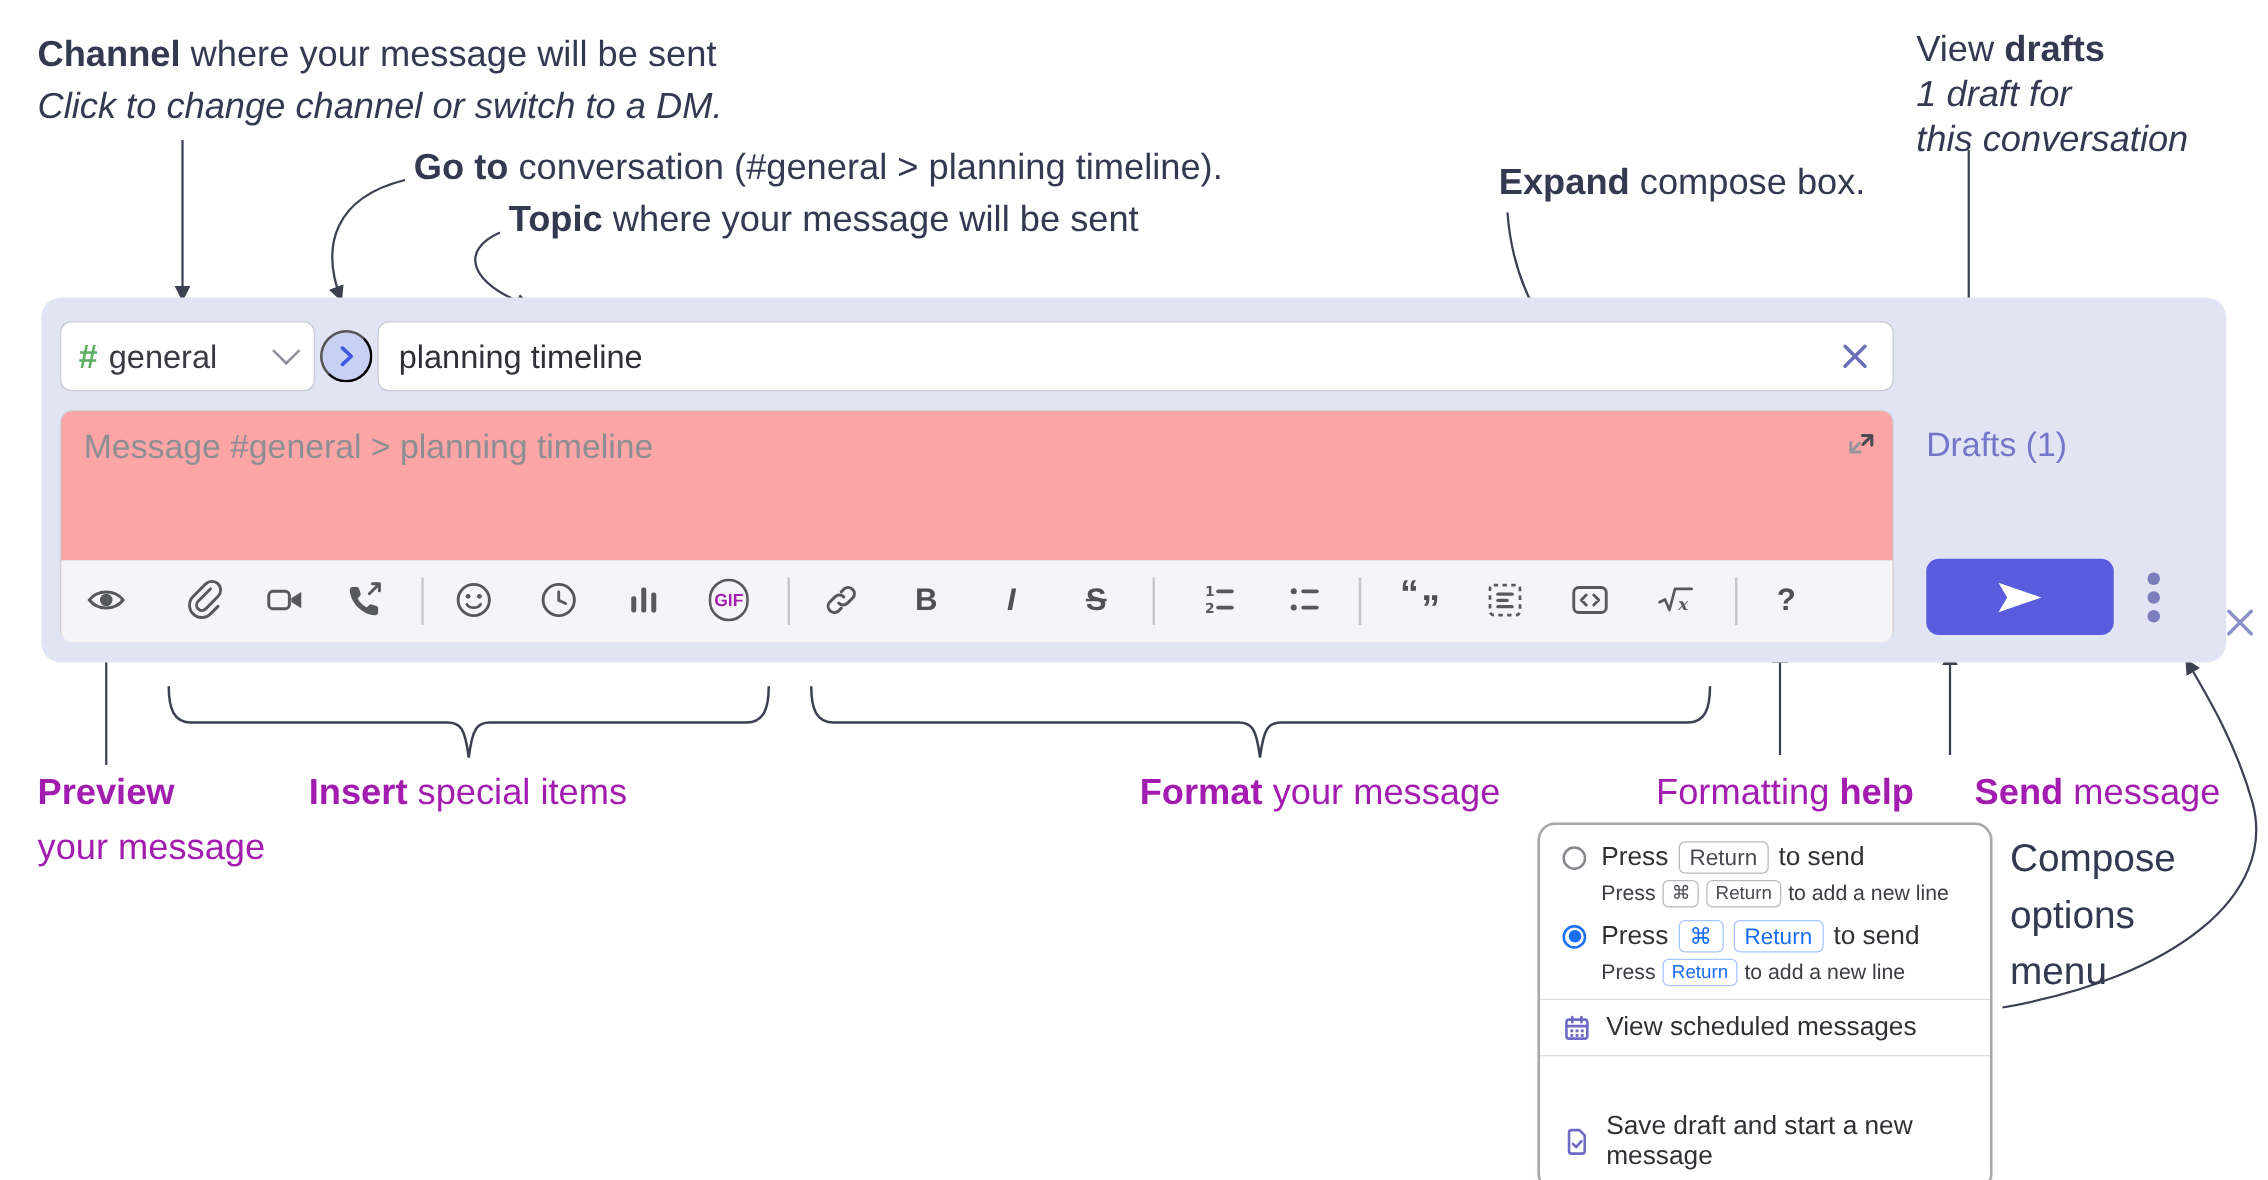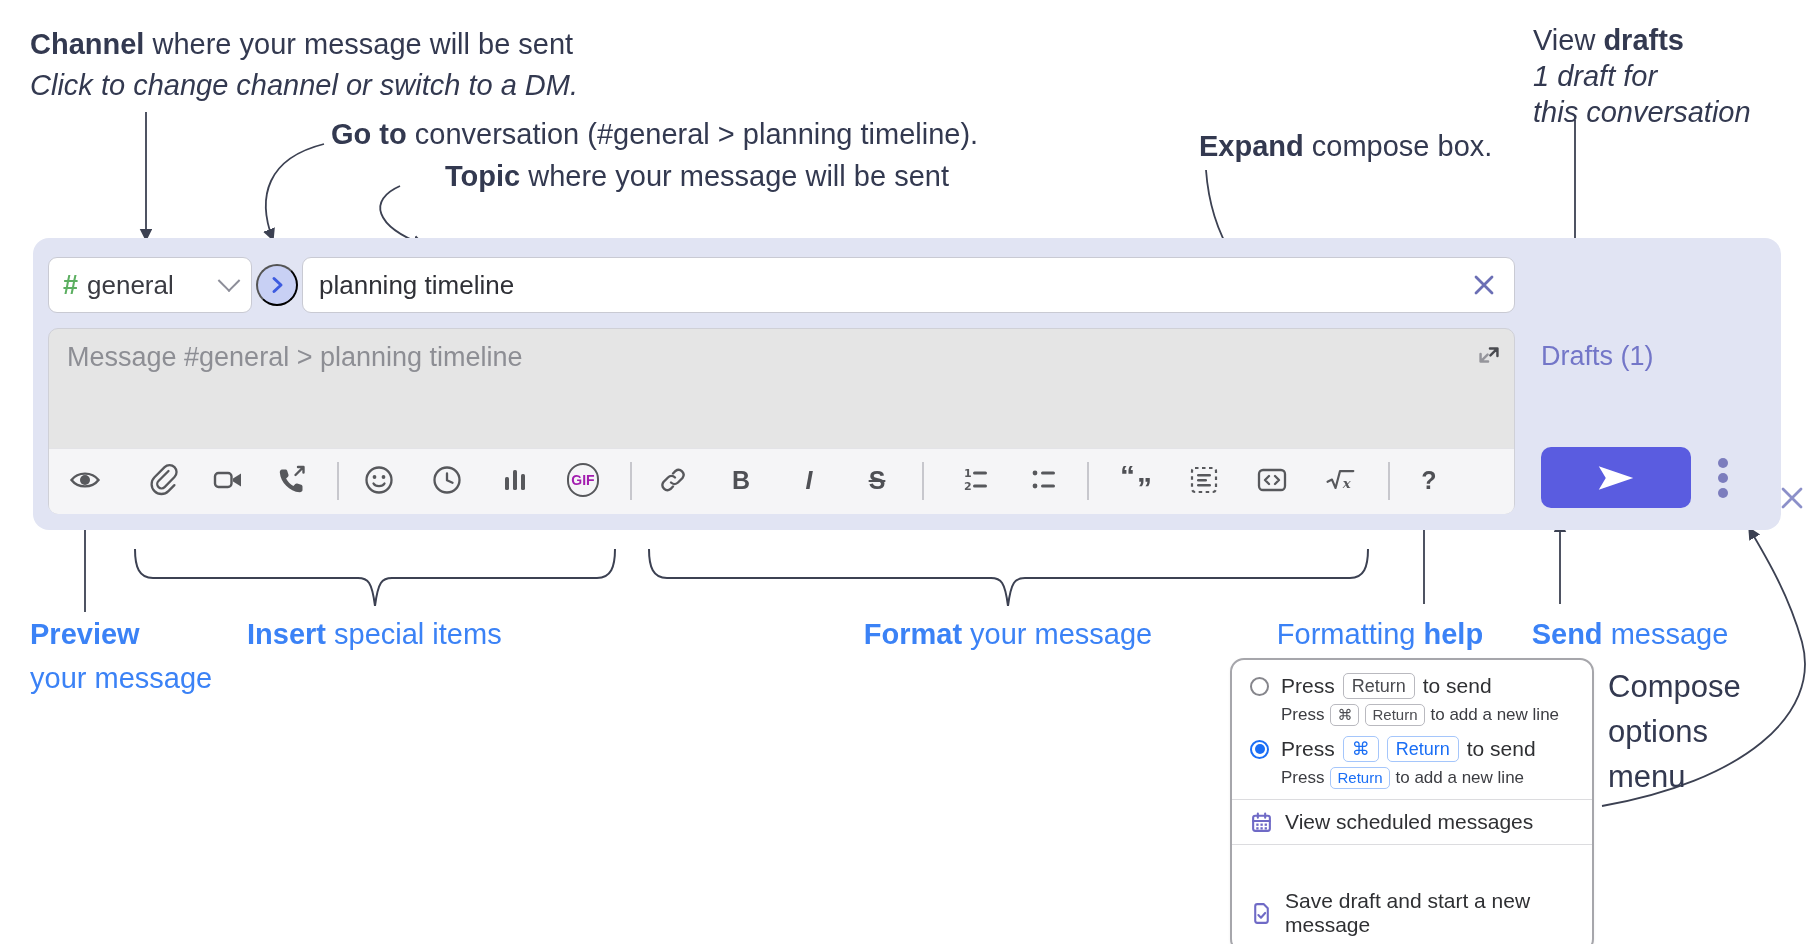--- a/index.html
+++ b/index.html
@@ -4,41 +4,41 @@
 <style>
   html,body{margin:0;padding:0;background:#fff;}
   .page{position:relative;width:1814px;height:944px;background:#ffffff;overflow:hidden;
         font-family:"Liberation Sans","DejaVu Sans",sans-serif;color:#333950;padding-left:12px;}
   svg.overlay{position:absolute;left:0;top:0;width:1814px;height:944px;pointer-events:none;}
 
   
   .ann{position:absolute;font-size:29px;line-height:41px;color:#333950;white-space:nowrap;}
   .ann b{font-weight:bold;}
   .ann .it{font-style:italic;}
-  .center{transform:translateX(-50%);}
+  .center{transform:translateX(-50%);margin-left:48px;}
 
   
   .composer{position:absolute;left:33px;top:238px;width:1748px;height:292px;
             background:#e1e4f3;border-radius:16px;}
   .chip{position:absolute;left:48px;top:257px;width:204px;height:56px;background:#fff;
         border:1px solid #c9cad3;border-radius:9px;display:flex;align-items:center;
         padding:0 14px;box-sizing:border-box;cursor:pointer;}
   .chip .hash{color:#5caf61;font-size:27px;font-weight:bold;margin-right:9px;}
   .chip .cname{font-size:26px;color:#3a3b42;flex:1;}
   .chip .chev{width:14px;height:14px;border-right:2.6px solid #8d8e99;border-bottom:2.6px solid #8d8e99;
         transform:rotate(45deg) translate(-3px,-3px);margin-left:6px;}
   .gotobtn{position:absolute;left:256px;top:264px;width:42px;height:42px;border-radius:50%;
         background:#c8d0f4;display:flex;align-items:center;justify-content:center;cursor:pointer;}
   .topic{position:absolute;left:302px;top:257px;width:1213px;height:56px;background:#fff;
         border:1px solid #c9cad3;border-radius:9px;box-sizing:border-box;display:flex;align-items:center;}
   .topic input{border:none;outline:none;background:transparent;font-family:inherit;
         font-size:26px;color:#2f3036;flex:1;padding:0 0 0 16px;}
   .iconbtn{background:none;border:none;padding:0;cursor:pointer;display:flex;align-items:center;justify-content:center;}
   .topic .clear{width:44px;height:44px;margin-right:8px;}
-  .msgbox{position:absolute;left:48px;top:328px;width:1467px;height:186px;background:#e5e5e5;
+  .msgbox{position:absolute;left:48px;top:328px;width:1467px;height:186px;background:#fca5a5;
         border:1px solid #cfd0d7;border-radius:10px;box-sizing:border-box;}
   .msgbox input{position:absolute;left:16px;top:12px;width:1380px;border:none;outline:none;
         background:transparent;font-family:inherit;font-size:27px;color:#3a3b42;}
   .msgbox input::placeholder{color:#8d8e94;opacity:1;}
   .expand{position:absolute;left:1472px;top:338px;width:34px;height:34px;}
   .tstrip{position:absolute;left:49px;top:448px;width:1465px;height:65px;background:#f5f5f7;
         border-top:1px solid #e3e3e7;border-radius:0 0 9px 9px;}
   .tb{position:absolute;top:449px;width:44px;height:62px;display:flex;align-items:center;
       justify-content:center;background:none;border:none;cursor:pointer;color:#4f5055;}
   .tb .glyph{font-size:25px;font-weight:bold;color:#4f5055;}
@@ -52,21 +52,21 @@
   .tdiv{position:absolute;top:462px;width:2px;height:38px;background:#c7c7cd;}
   .drafts{position:absolute;left:1541px;top:341px;font-size:27px;color:#7376c8;cursor:pointer;background:none;border:none;font-family:inherit;padding:0;}
   .closex{position:absolute;left:1742px;top:243px;width:34px;height:34px;}
   .sendbtn{position:absolute;left:1541px;top:447px;width:150px;height:61px;background:#5a5ce0;
       border:none;border-radius:10px;display:flex;align-items:center;justify-content:center;cursor:pointer;}
   .kebab{position:absolute;left:1705px;top:450px;width:36px;height:56px;display:flex;flex-direction:column;
       align-items:center;justify-content:center;gap:5px;background:none;border:none;cursor:pointer;}
   .kebab i{width:10px;height:10px;border-radius:50%;background:#7c7dbd;}
 
   
-  .blab{position:absolute;top:612px;font-size:29px;line-height:44px;color:#3b82f6;white-space:nowrap;}
+  .blab{position:absolute;top:612px;font-size:29px;line-height:44px;color:#a21caf;white-space:nowrap;}
 
   
   .popup{position:absolute;left:1230px;top:658px;width:364px;box-sizing:border-box;background:#fff;
       border:2px solid #a6a6ab;border-radius:14px;padding:13px 18px 12px 18px;
       font-size:21px;color:#2f3033;box-shadow:0 1px 3px rgba(0,0,0,0.06);}
   .opt{display:flex;align-items:center;gap:12px;cursor:pointer;}
   .radio{width:19px;height:19px;border:2px solid #86868c;border-radius:50%;box-sizing:border-box;flex:none;}
   .radio.sel{border-color:#1a6ef5;position:relative;}
   .radio.sel:after{content:"";position:absolute;left:2.5px;top:2.5px;width:10px;height:10px;border-radius:50%;background:#1a6ef5;}
   .optmain{display:flex;align-items:center;gap:8px;}
@@ -110,21 +110,21 @@
     </g>
   </svg>
 
   <div class="ann" style="left:30px;top:24px;">
     <div><b>Channel</b><span> where your message will be sent</span></div>
     <div class="it">Click to change channel or switch to a DM.</div>
   </div>
   <div class="ann" style="left:331px;top:114px;">
     <b>Go to</b><span> conversation (#general &gt; planning timeline).</span>
   </div>
-  <div class="ann" style="left:407px;top:156px;margin-left:38px;">
+  <div class="ann" style="left:407px;top:156px;">
     <b>Topic</b><span> where your message will be sent</span>
   </div>
   <div class="ann" style="left:1199px;top:126px;">
     <b>Expand</b><span> compose box.</span>
   </div>
   <div class="ann" style="left:1533px;top:22px;line-height:36px;">
     <div><span>View </span><b>drafts</b></div>
     <div class="it">1 draft for</div>
     <div class="it">this conversation</div>
   </div>

